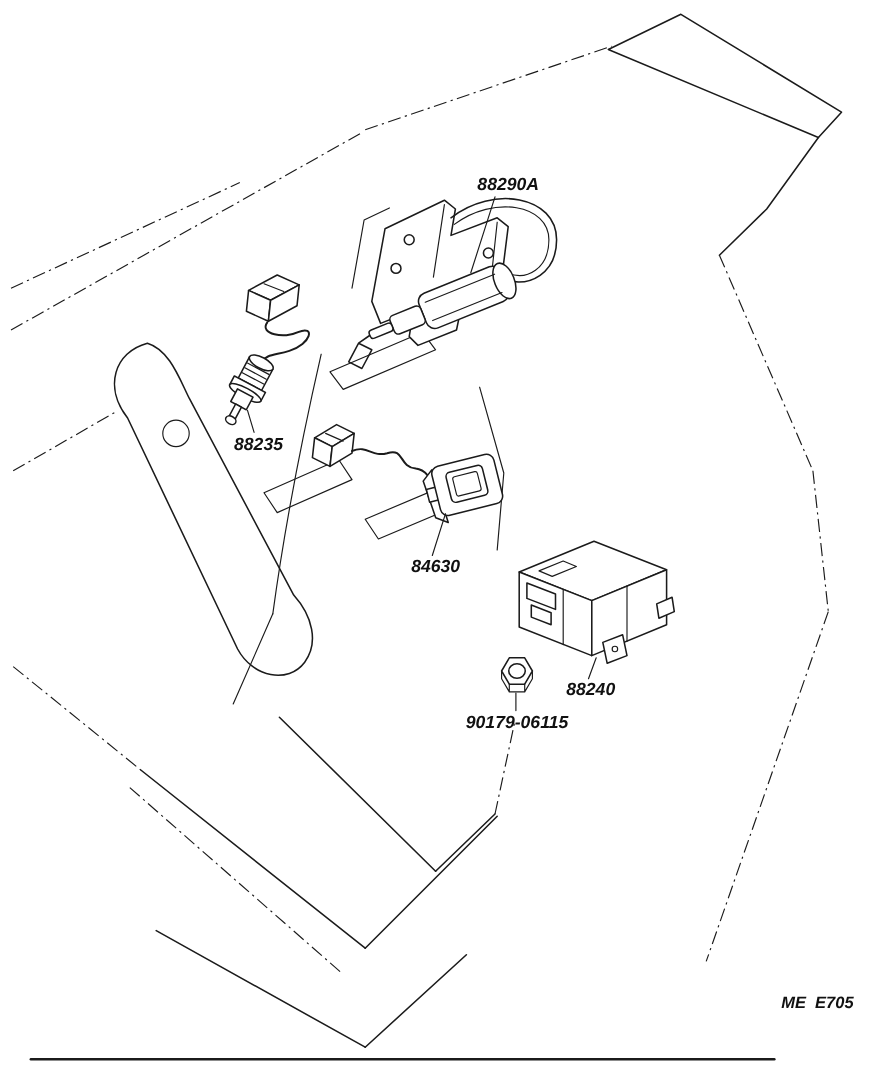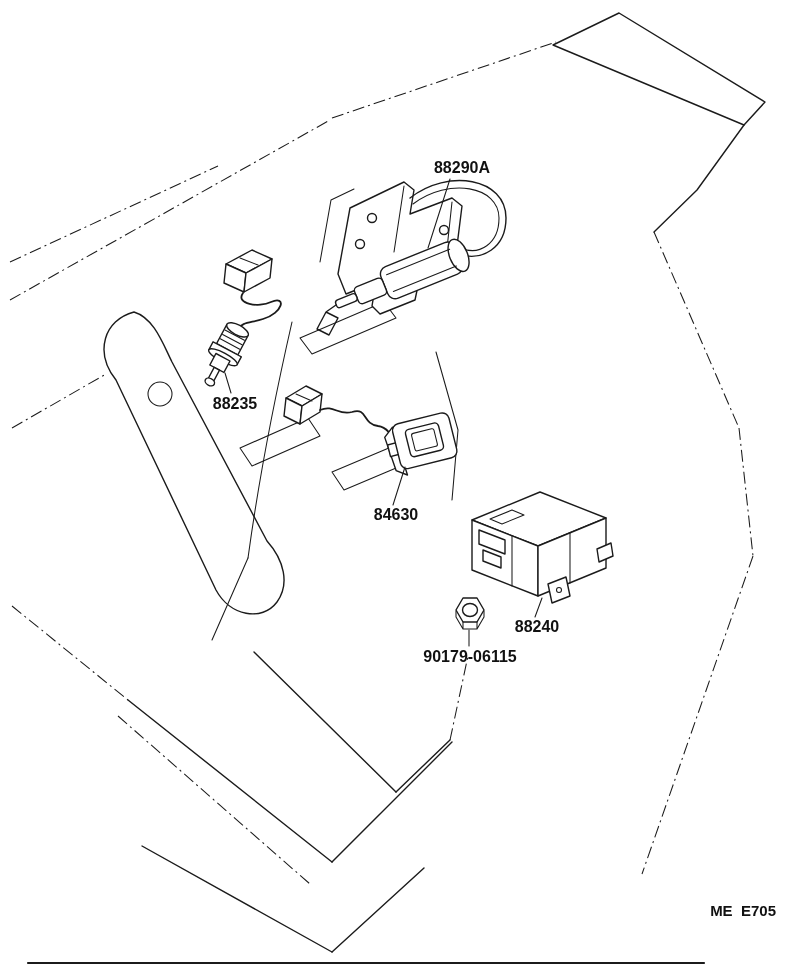--- a/index.html
+++ b/index.html
@@ -1,17 +1,17 @@
 <!DOCTYPE html>
 <html><head>
 <meta charset="utf-8">
 <style>
   html,body{margin:0;padding:0;background:#ffffff;}
   .stage{position:relative;width:800px;height:970px;background:#ffffff;overflow:hidden;
-         font-family:"Liberation Sans",sans-serif;}
+         font-family:"Liberation Sans",sans-serif;font-style:italic;}
   svg{position:absolute;left:0;top:0;}
   .ln{fill:none;stroke:#1b1b1b;stroke-width:1.4;stroke-linecap:round;stroke-linejoin:round;}
   .tn{stroke-width:1.05;}
   .wr{fill:none;stroke:#1b1b1b;stroke-width:1.8;stroke-linecap:round;}
   .ph{fill:none;stroke:#1b1b1b;stroke-width:1.05;stroke-dasharray:12 4 2 4;stroke-linecap:butt;}
   .fw{fill:#ffffff;stroke:#1b1b1b;stroke-width:1.4;stroke-linejoin:round;}
   .lbl{font-family:"Liberation Sans",sans-serif;font-weight:bold;font-size:16px;fill:#111;}
   .ref{font-family:"Liberation Sans",sans-serif;font-weight:bold;font-size:15px;fill:#111;white-space:pre;}
 </style>
 </head>

